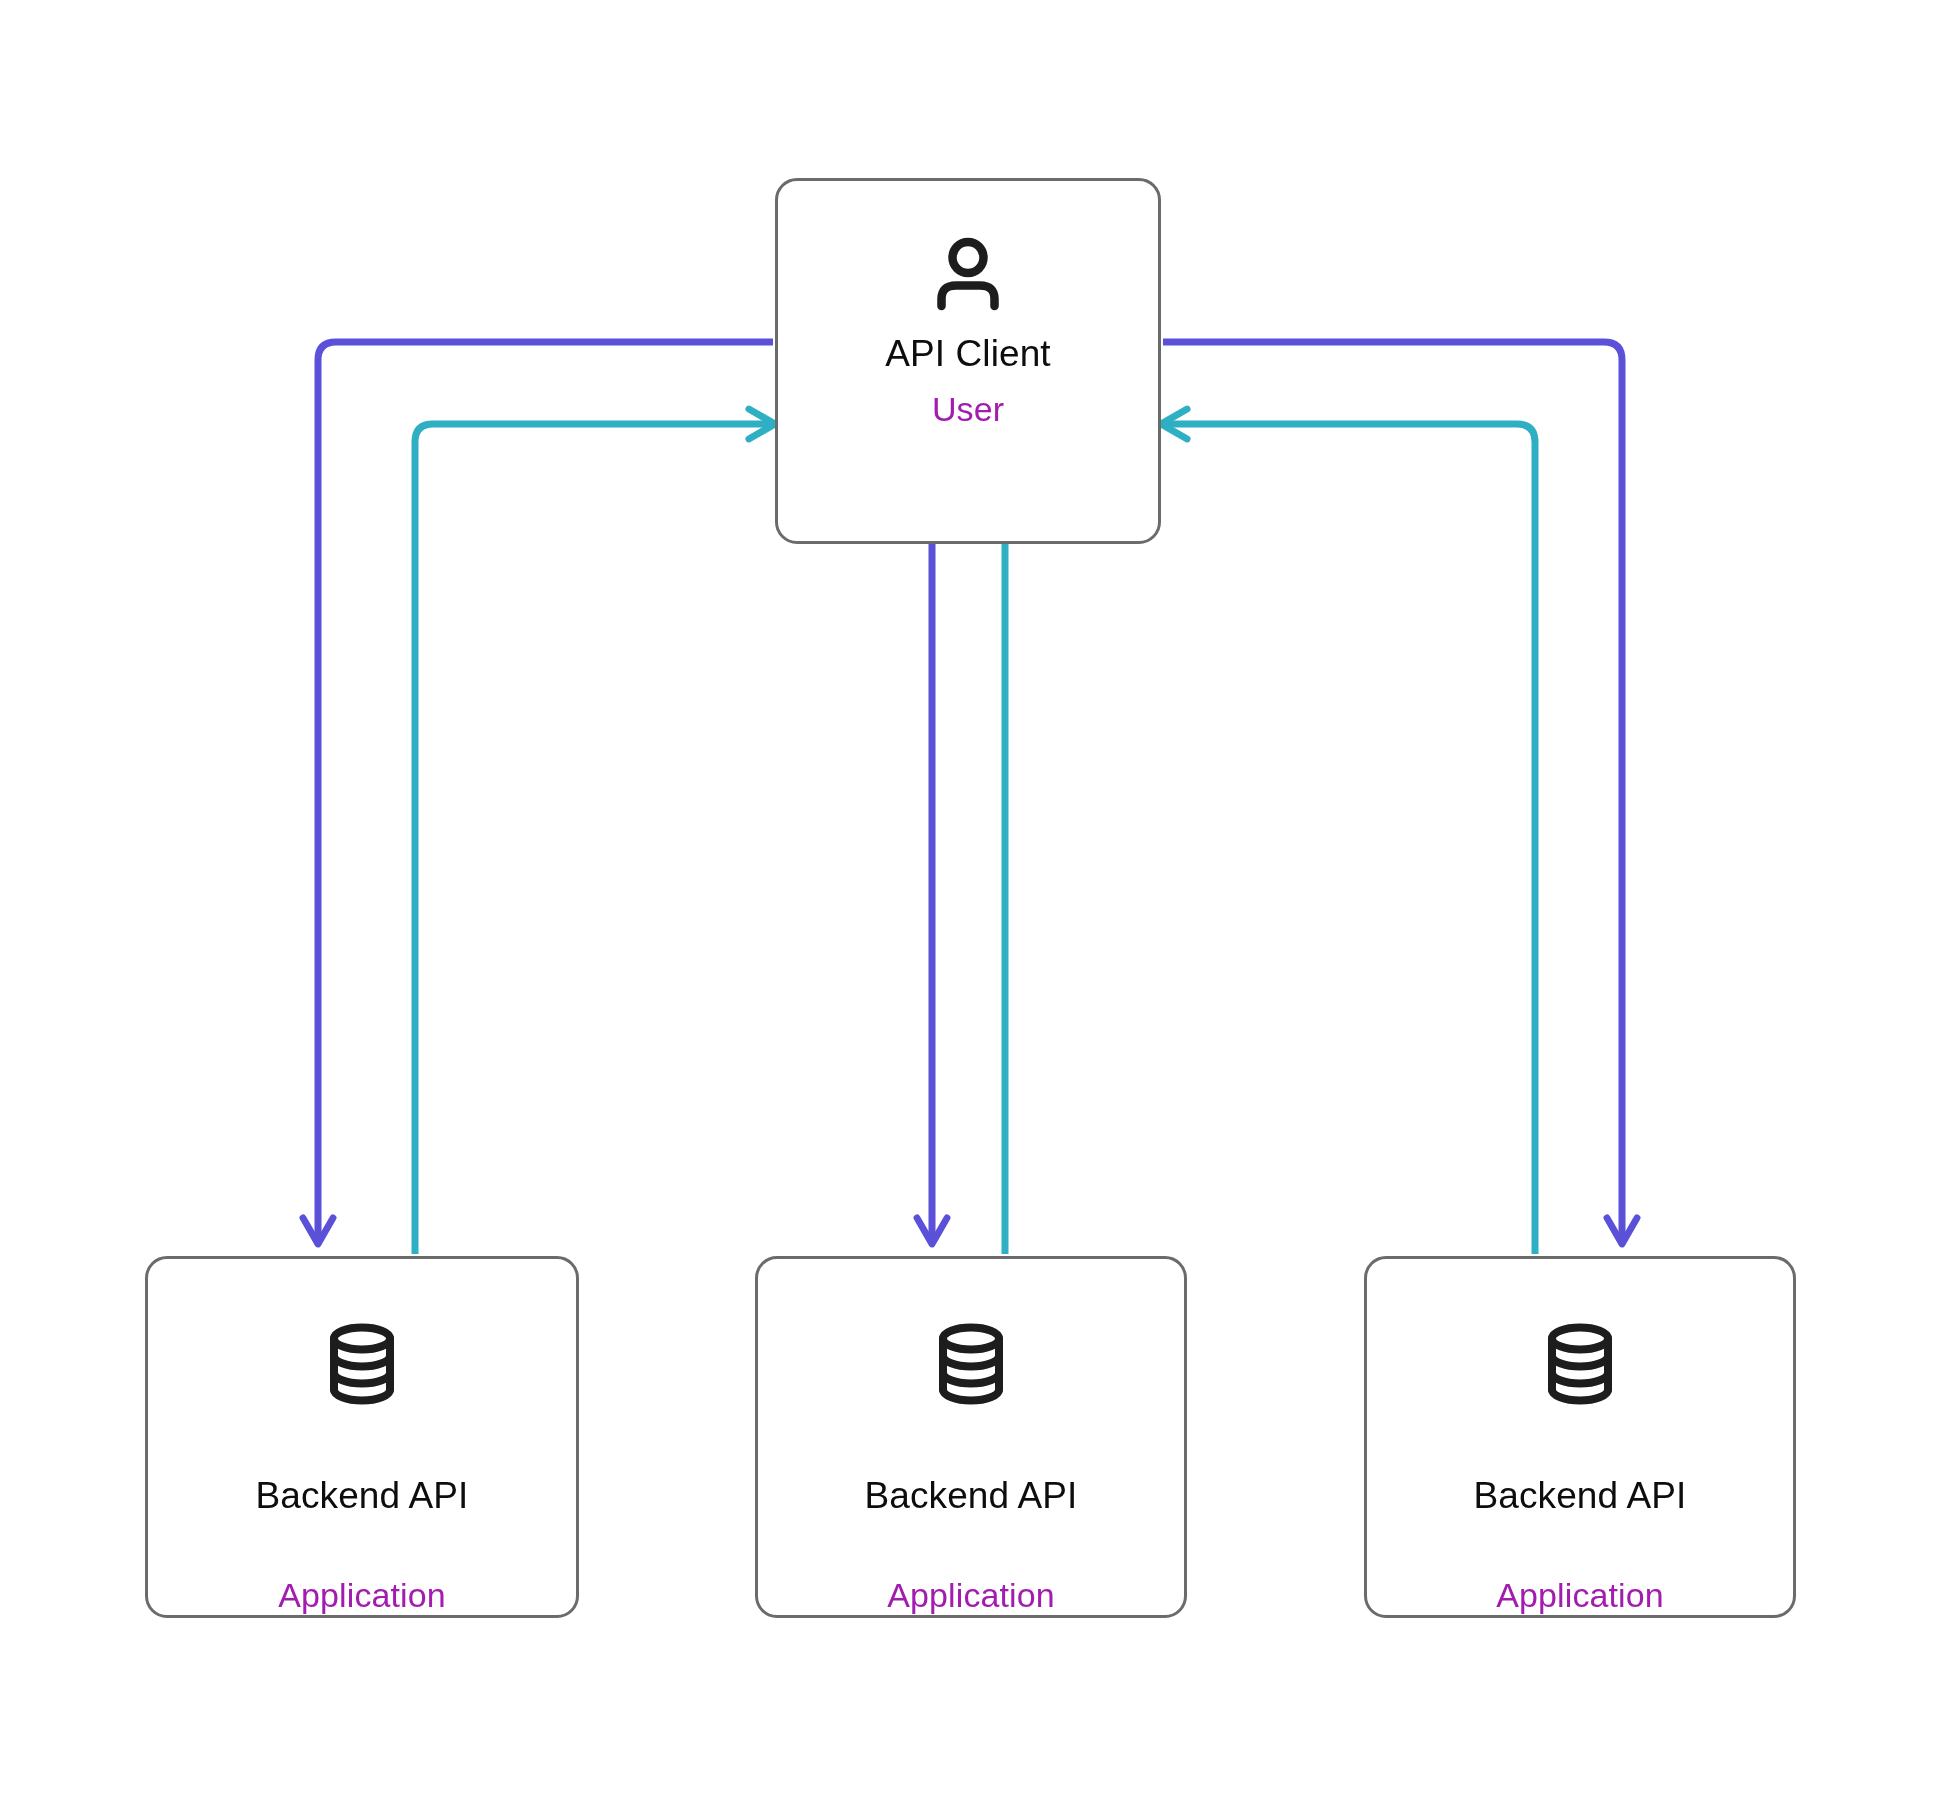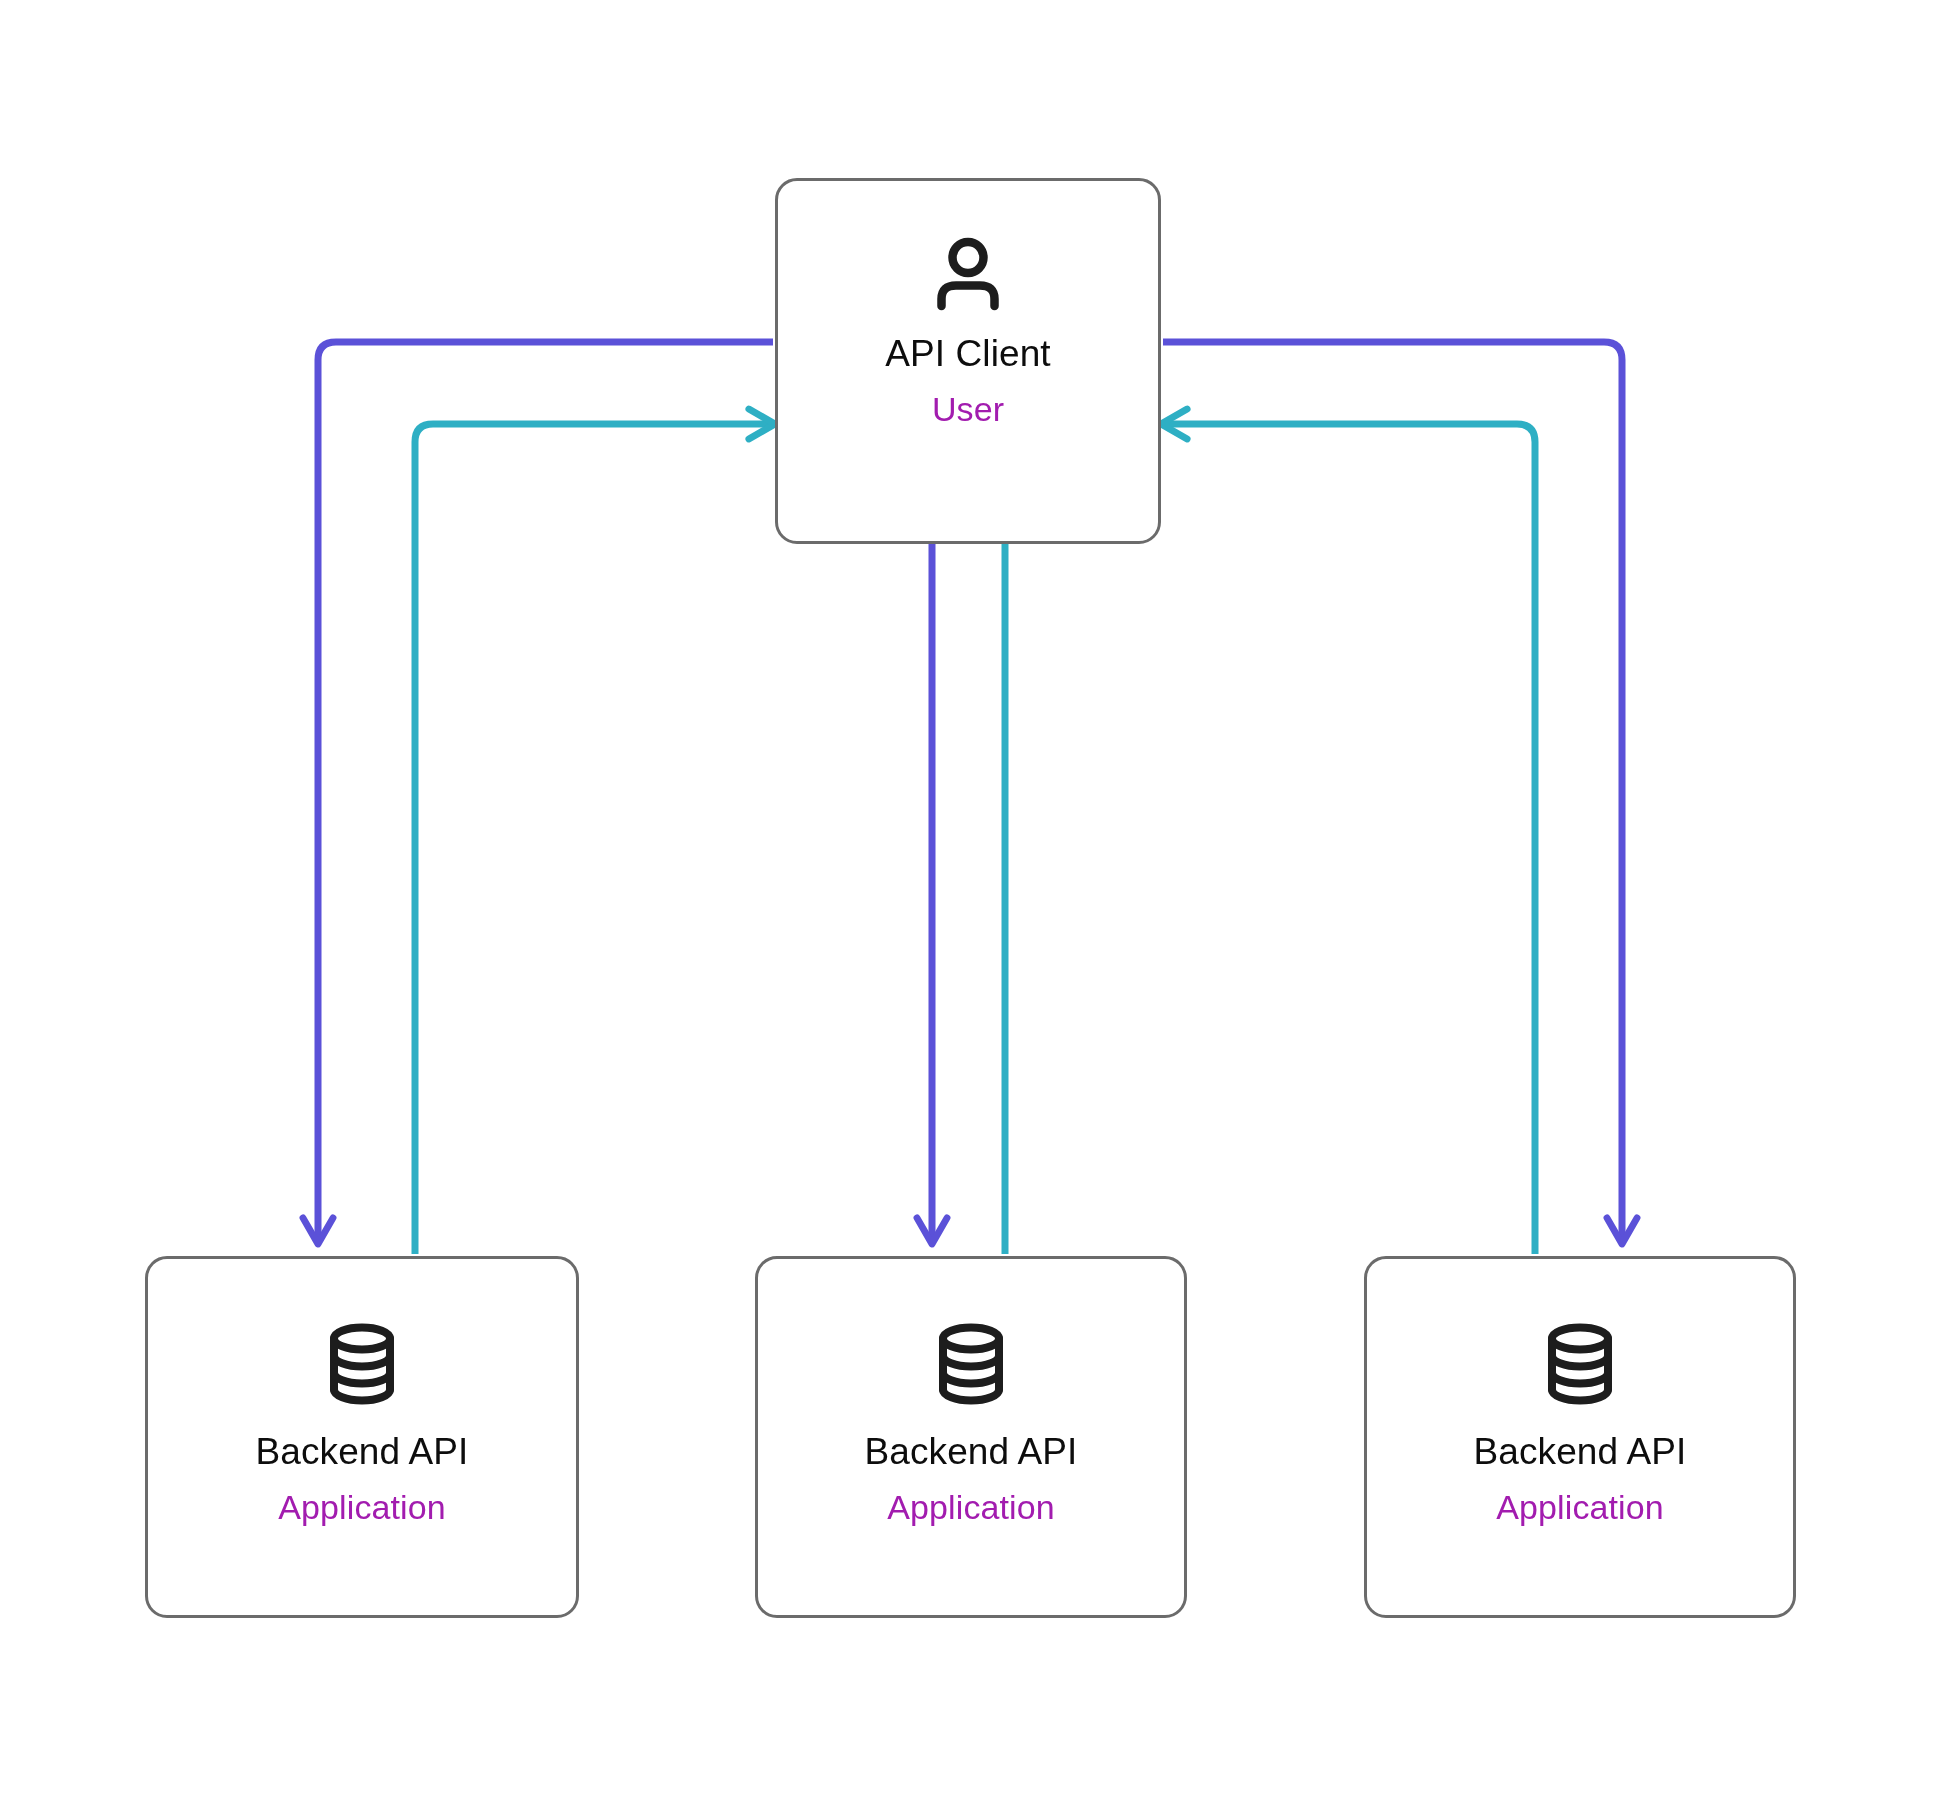--- a/index.html
+++ b/index.html
@@ -66,21 +66,21 @@
     height: 366px;
     justify-content: flex-start;
     padding-top: 56px;
     margin-top: 36px;
   }
   #node-api-client .node-title { margin-top: 4px; }
   
   #node-backend-left   { left: 145px;  top: 1256px; width: 434px; height: 362px; }
   #node-backend-middle { left: 755px;  top: 1256px; width: 432px; height: 362px; }
   #node-backend-right  { left: 1364px; top: 1256px; width: 432px; height: 362px; }
-  .node-backend { justify-content: flex-start; padding-top: 64px; }
+  .node-backend { justify-content: space-between; padding-top: 64px; }
   .node-backend .node-icon { margin-bottom: 22px; }
 </style>
 </head>
 <body>
 
 <div id="diagram-canvas">
 
   <svg id="edge-layer" viewBox="0 0 1938 1812" width="1938" height="1812" xmlns="http://www.w3.org/2000/svg">
     <defs>
       <marker id="arrow-purple" viewBox="0 0 12 12" refX="10.2" refY="6" markerWidth="5.6" markerHeight="5.6" orient="auto-start-reverse">

